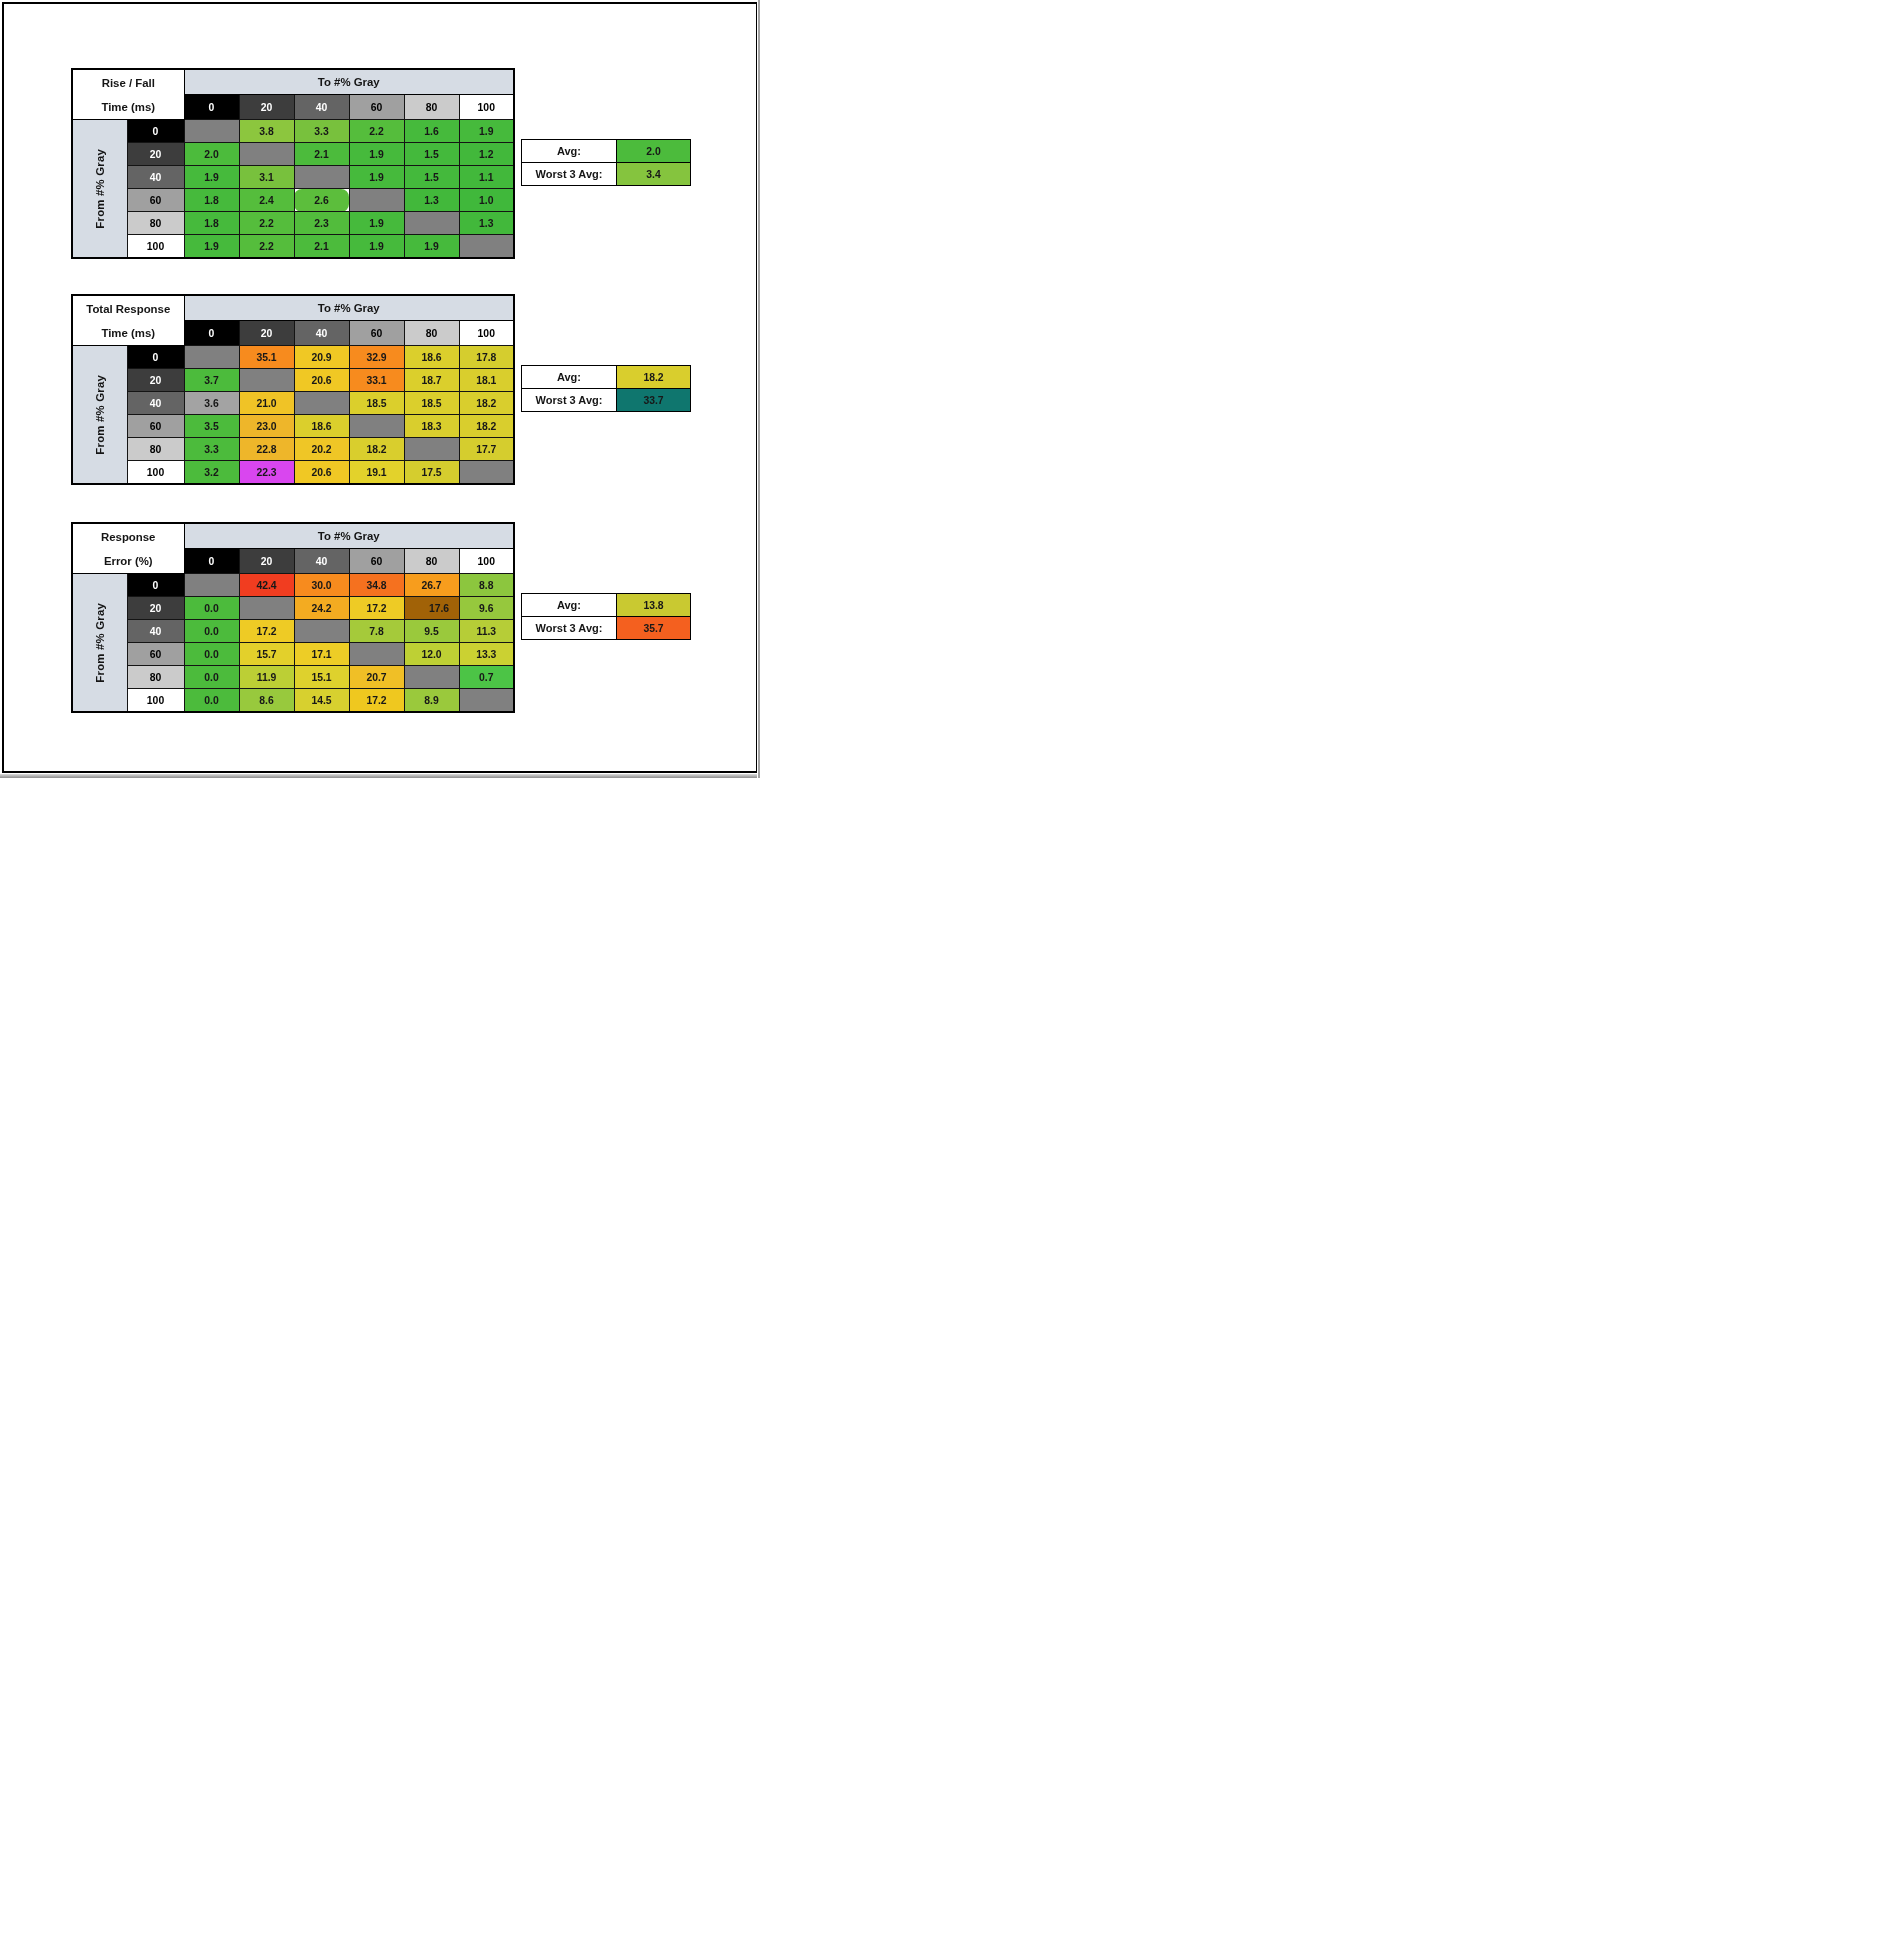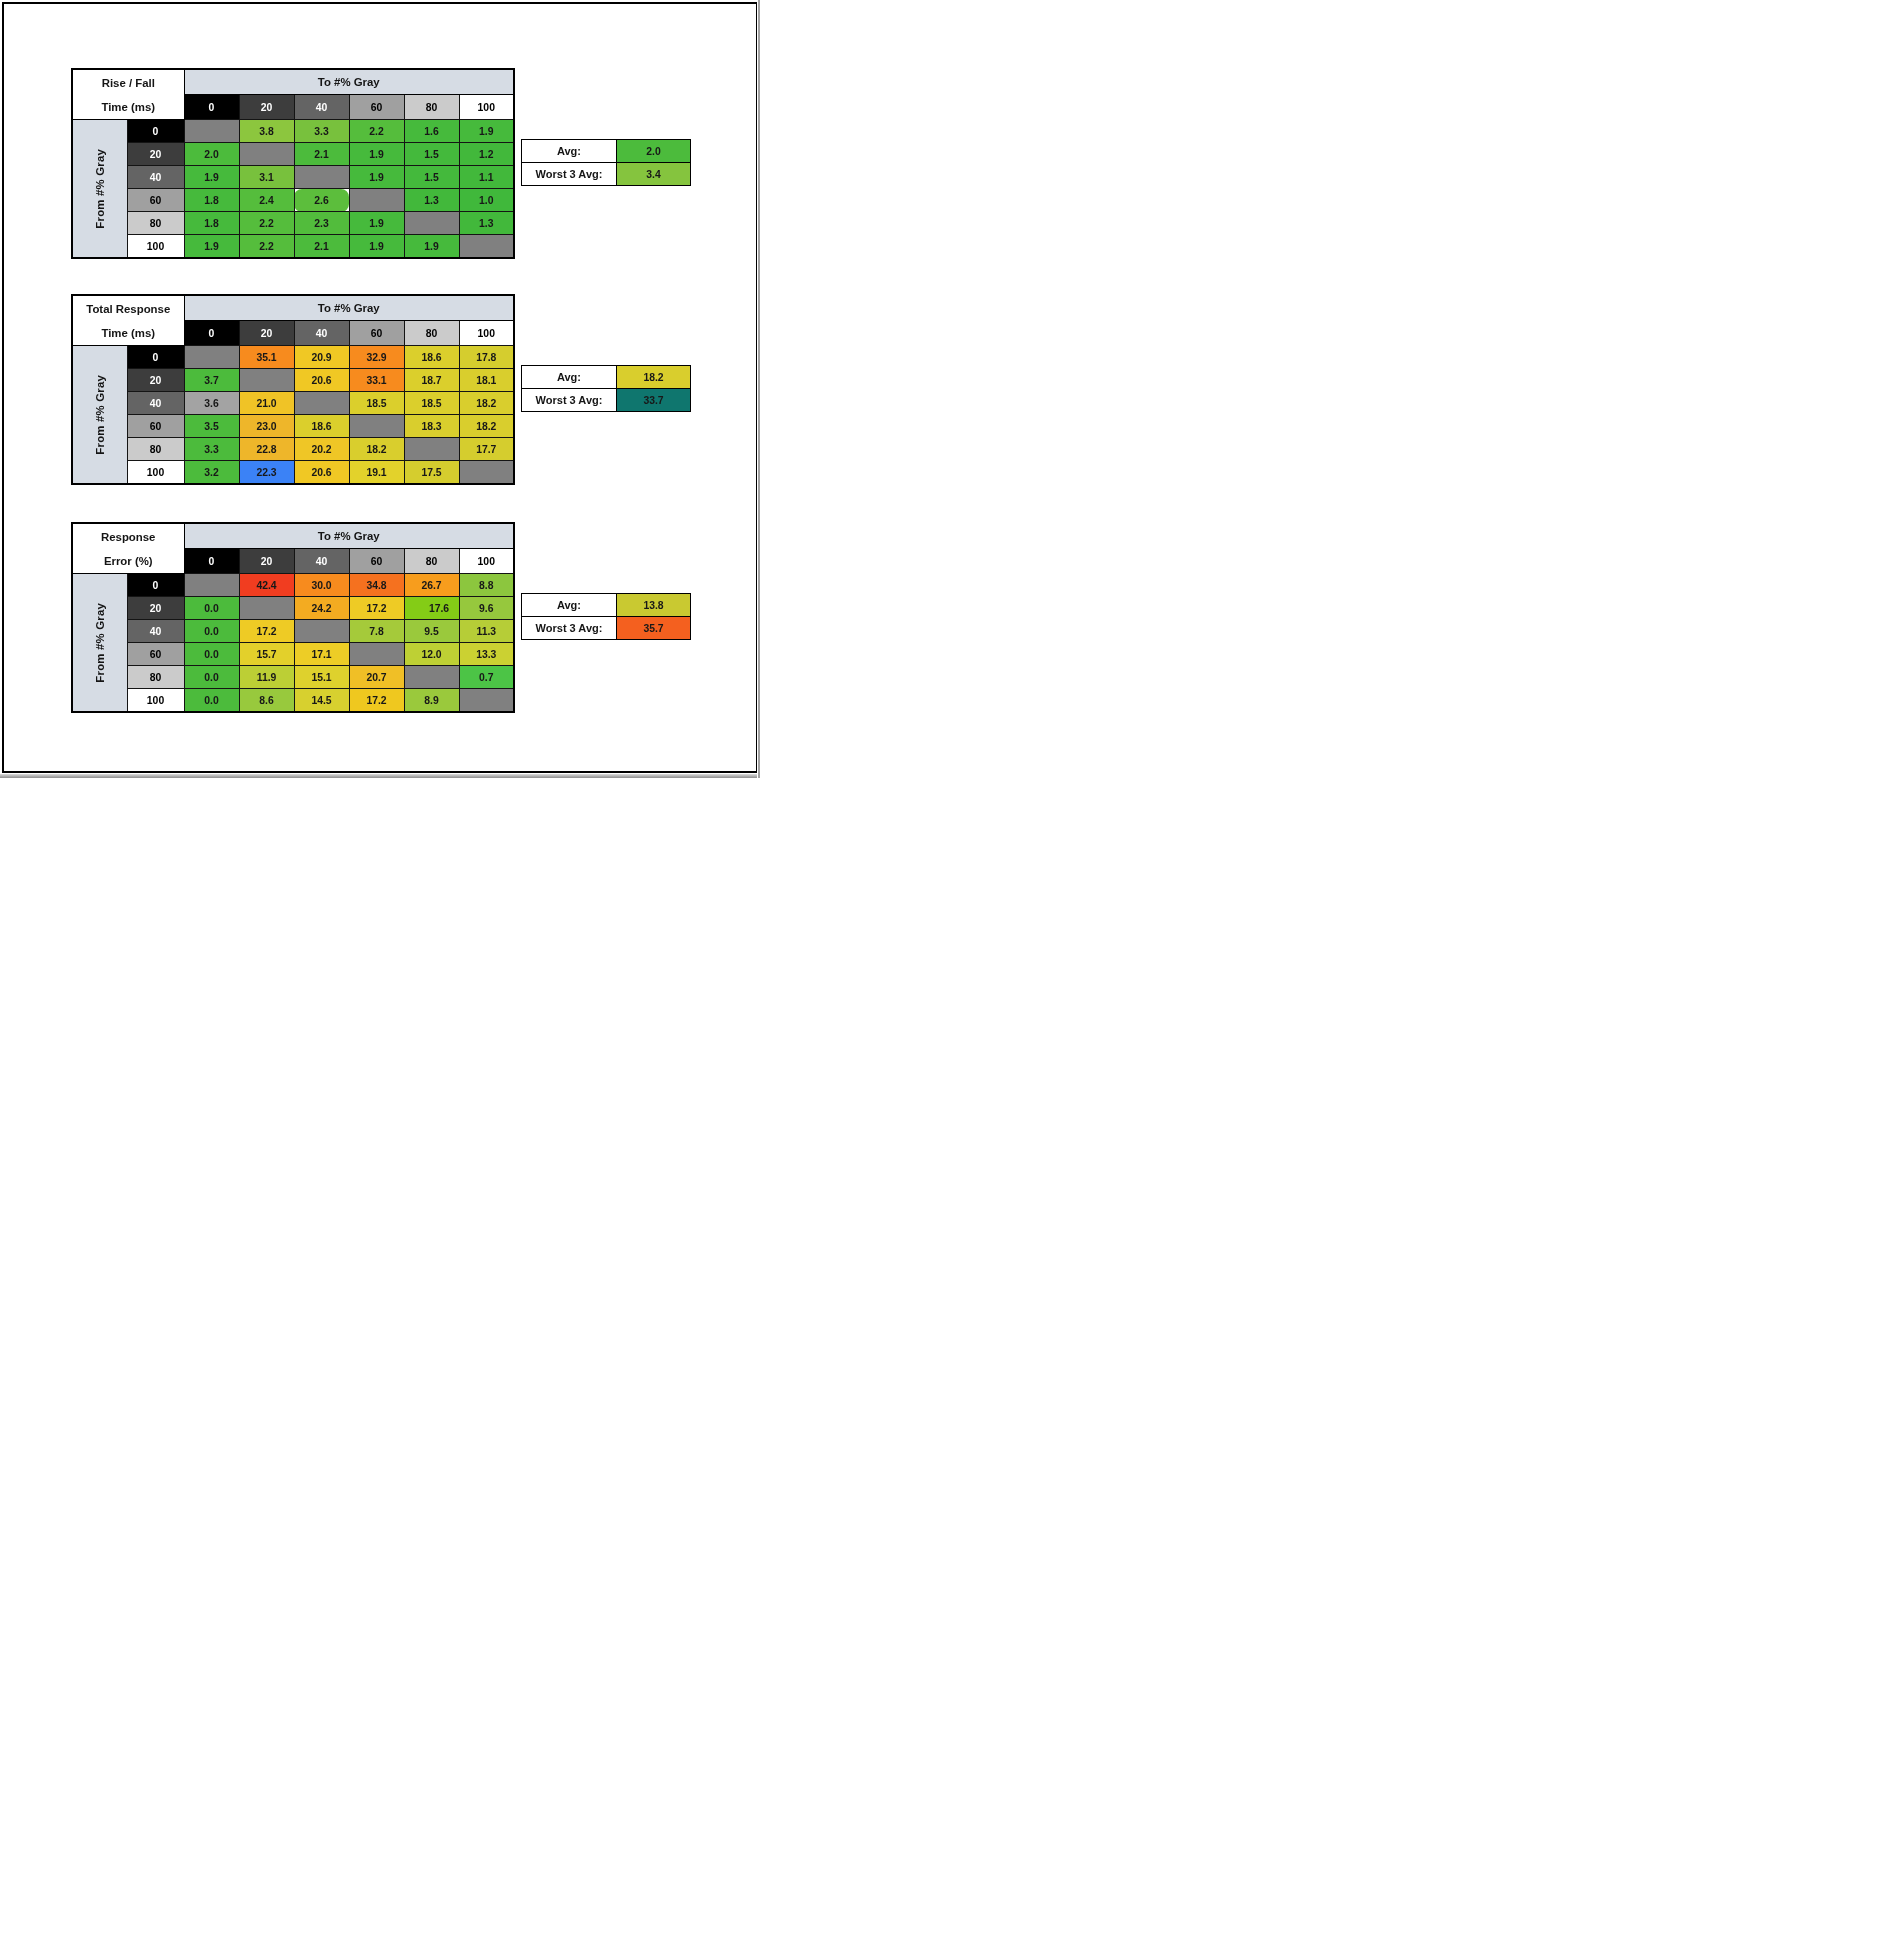--- a/index.html
+++ b/index.html
@@ -214,21 +214,21 @@
           <td class="cell" style="background: rgb(76, 187, 60);">3.3</td>
           <td class="cell" style="background: rgb(238, 182, 42);">22.8</td>
           <td class="cell" style="background: rgb(239, 198, 38);">20.2</td>
           <td class="cell" style="background: rgb(217, 206, 45);">18.2</td>
           <td class="cell diag" style="background: rgb(128, 128, 128);"></td>
           <td class="cell" style="background: rgb(213, 205, 46);">17.7</td>
         </tr>
         <tr style="height: 22px;">
           <td class="rhcell" style="background: rgb(255, 255, 255); color: rgb(0, 0, 0);">100</td>
           <td class="cell" style="background: rgb(76, 187, 60);">3.2</td>
-          <td class="cell" style="background: #3b82f6;">22.3</td>
+          <td class="cell" style="background: #d946ef;">22.3</td>
           <td class="cell" style="background: rgb(240, 200, 36);">20.6</td>
           <td class="cell" style="background: rgb(227, 210, 43);">19.1</td>
           <td class="cell" style="background: rgb(213, 205, 46);">17.5</td>
           <td class="cell diag" style="background: rgb(128, 128, 128);"></td>
         </tr>
       </tbody>
   </table>
 </section>
 <div class="avgbox" style="top:365px;">
   <div class="avgrow">
@@ -282,21 +282,21 @@
           <td class="cell" style="background: rgb(245, 113, 31);">34.8</td>
           <td class="cell" style="background: rgb(247, 157, 29);">26.7</td>
           <td class="cell" style="background: rgb(140, 198, 62);">8.8</td>
         </tr>
         <tr style="height: 22px;">
           <td class="rhcell" style="background: rgb(61, 61, 61); color: rgb(255, 255, 255);">20</td>
           <td class="cell" style="background: rgb(76, 187, 60);">0.0</td>
           <td class="cell diag" style="background: rgb(128, 128, 128);"></td>
           <td class="cell" style="background: rgb(243, 171, 33);">24.2</td>
           <td class="cell" style="background: rgb(238, 203, 37);">17.2</td>
-          <td class="cell" style="background: #84cc16; padding-left: 15px;">17.6</td>
+          <td class="cell" style="background: #a16207; padding-left: 15px;">17.6</td>
           <td class="cell" style="background: rgb(150, 200, 61);">9.6</td>
         </tr>
         <tr style="height: 22px;">
           <td class="rhcell" style="background: rgb(100, 100, 100); color: rgb(255, 255, 255);">40</td>
           <td class="cell" style="background: rgb(76, 187, 60);">0.0</td>
           <td class="cell" style="background: rgb(238, 203, 37);">17.2</td>
           <td class="cell diag" style="background: rgb(128, 128, 128);"></td>
           <td class="cell" style="background: rgb(165, 202, 58);">7.8</td>
           <td class="cell" style="background: rgb(154, 201, 60);">9.5</td>
           <td class="cell" style="background: rgb(182, 205, 55);">11.3</td>

